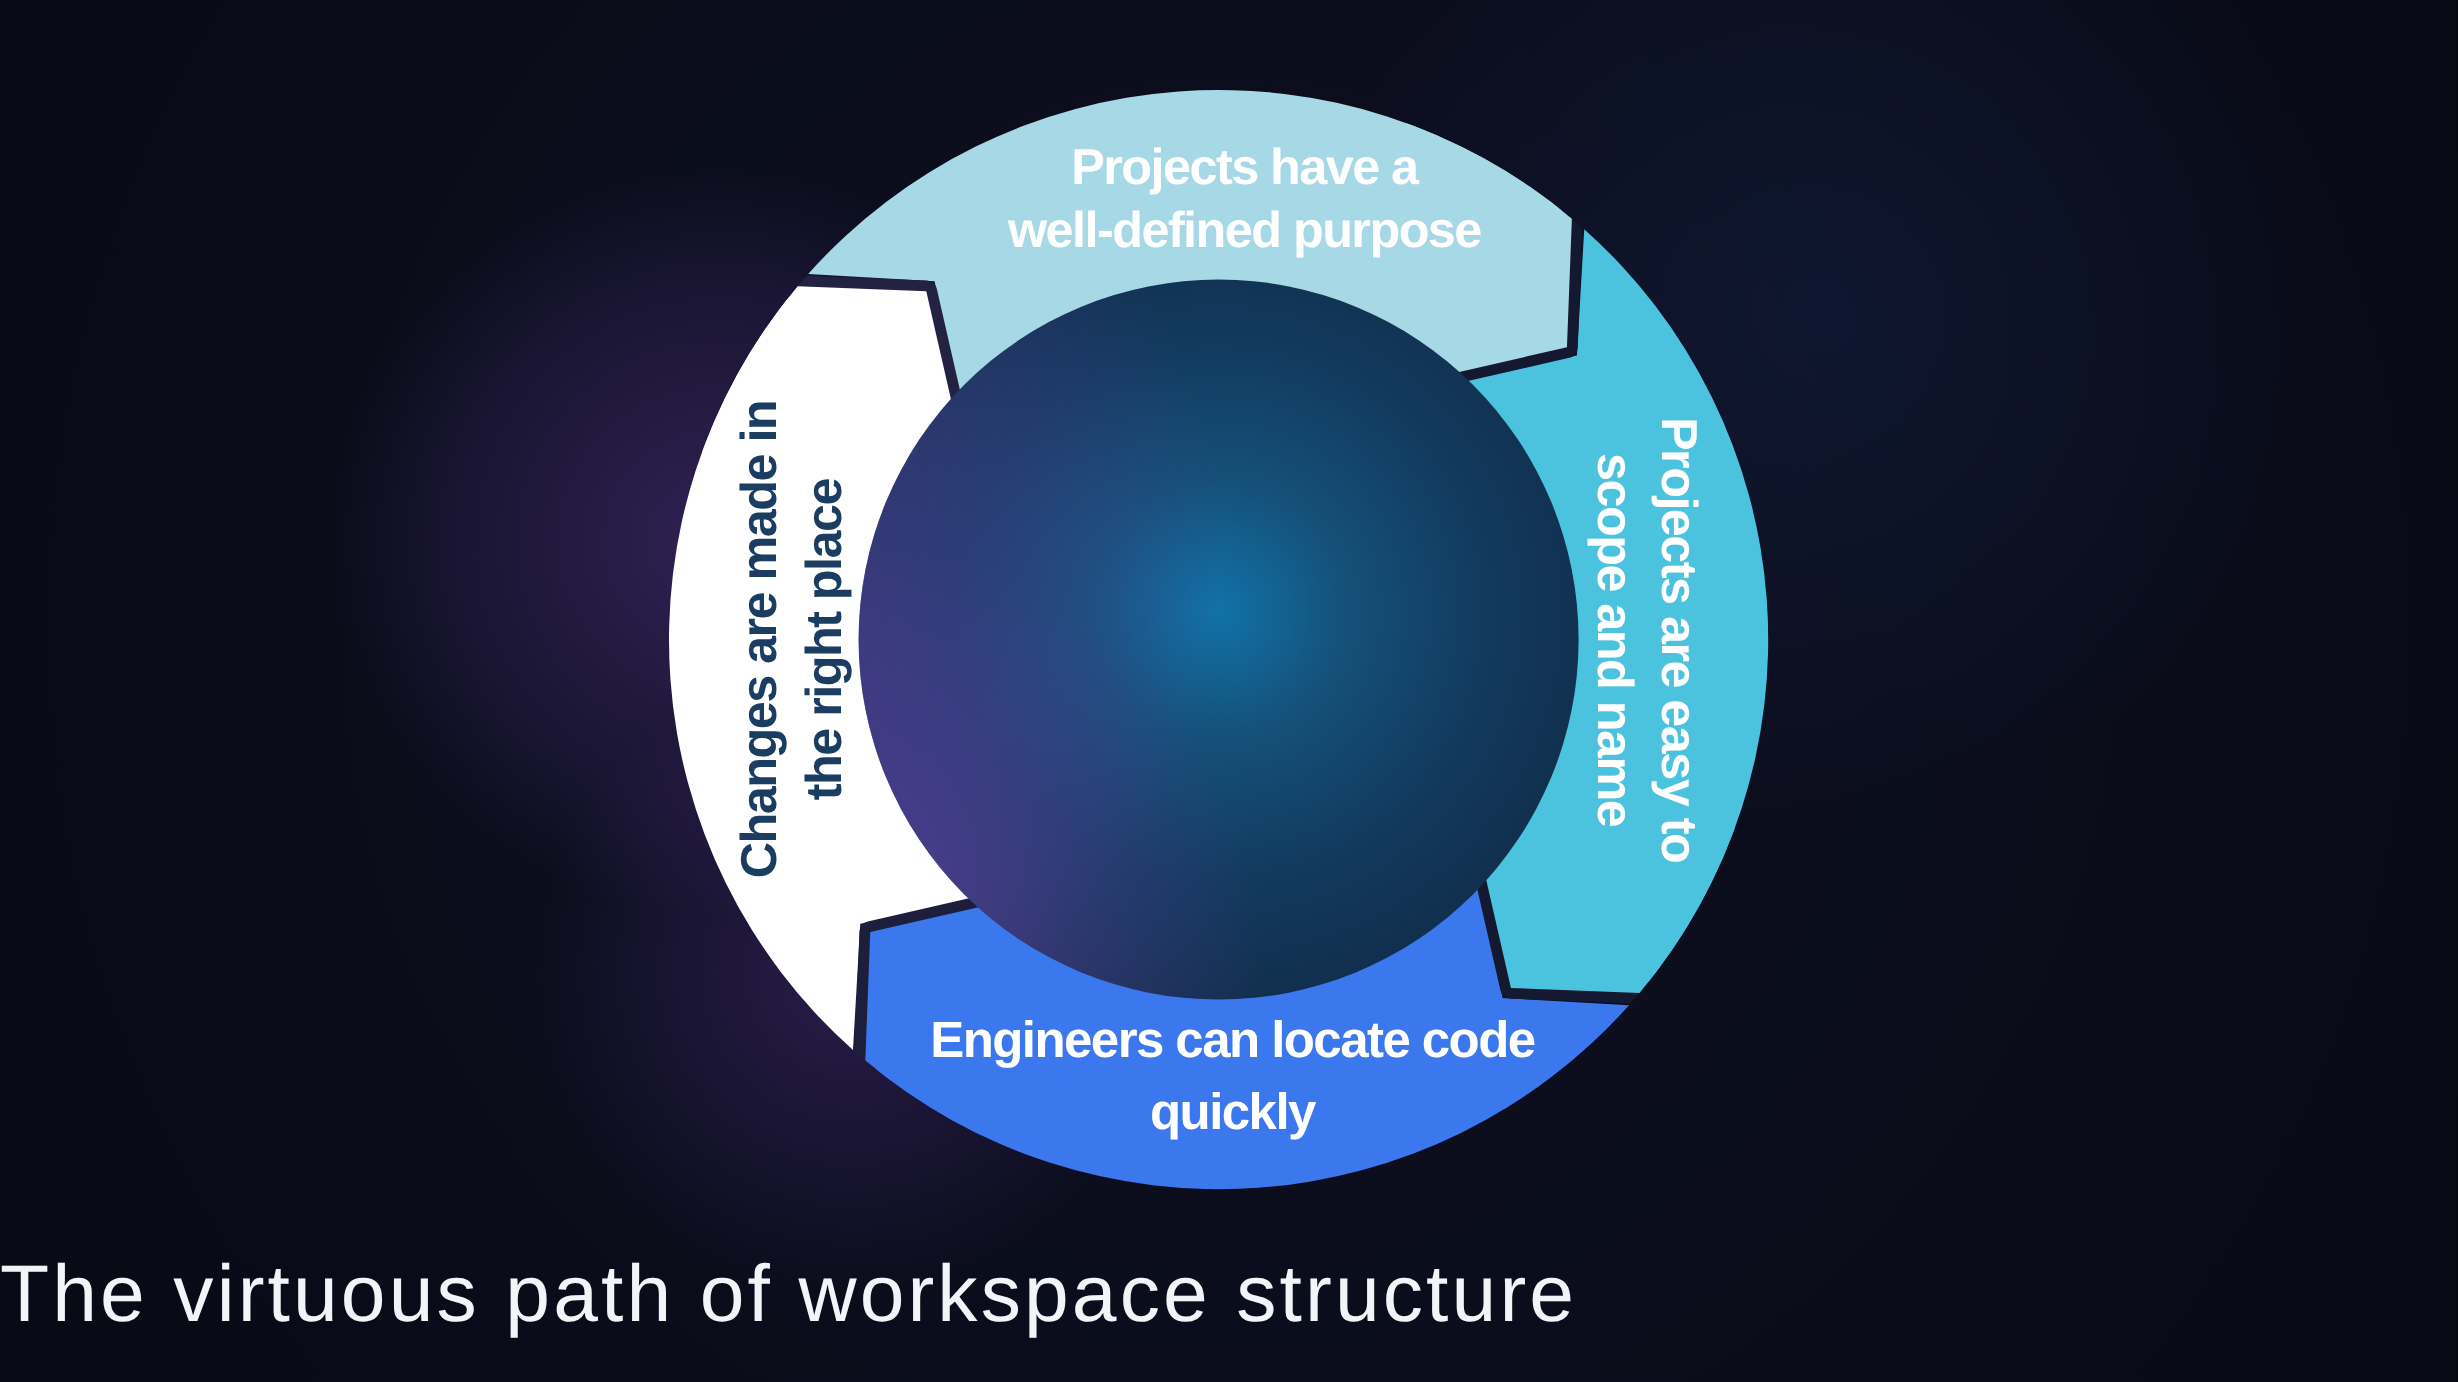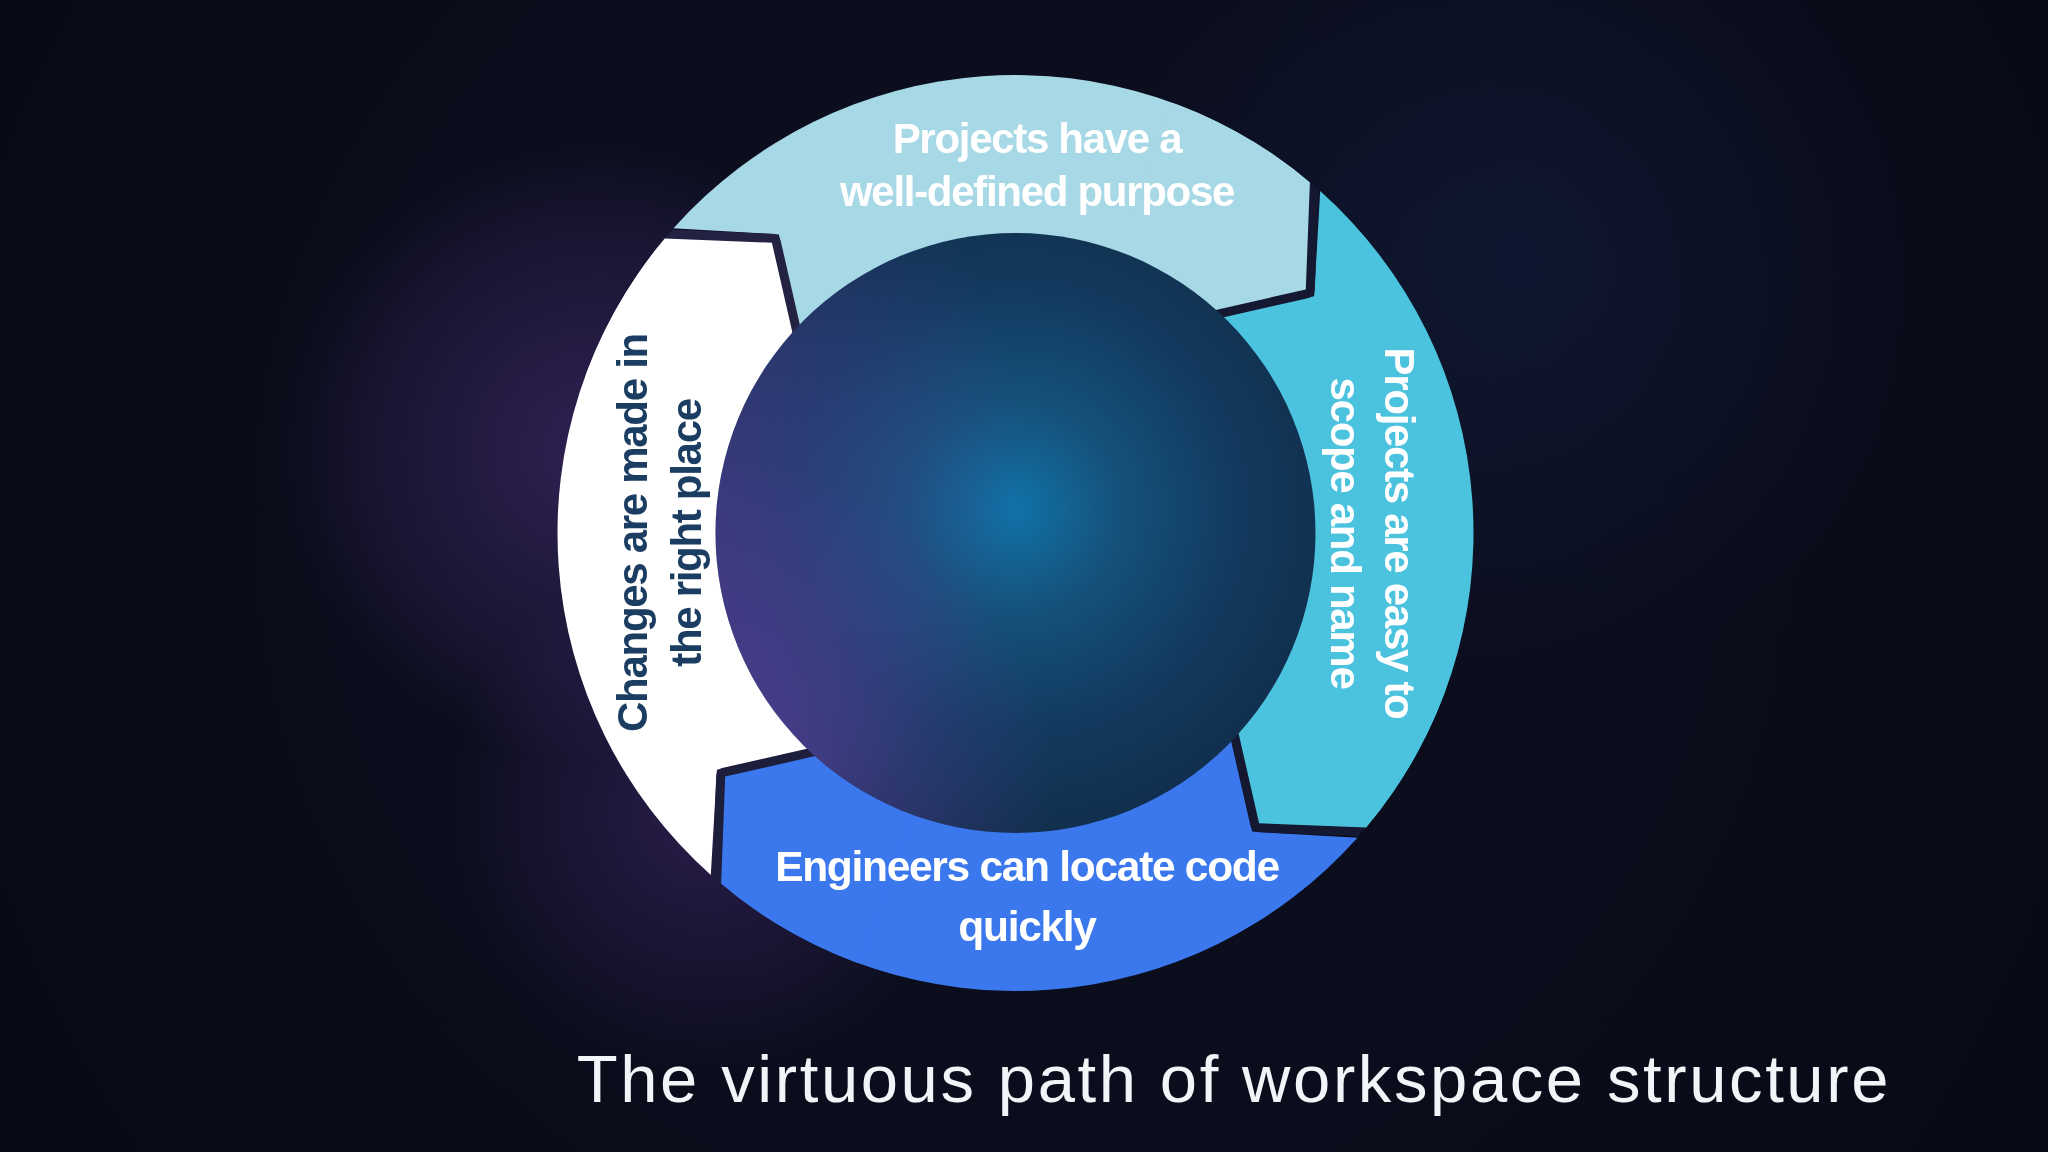--- a/index.html
+++ b/index.html
@@ -8,21 +8,21 @@
     font-family:"Liberation Sans","DejaVu Sans",sans-serif;
     background:
       radial-gradient(circle 400px at 590px 450px, rgba(116,70,186,0.34), rgba(116,70,186,0.13) 55%, rgba(116,70,186,0) 78%),
       radial-gradient(circle 330px at 705px 815px, rgba(108,62,176,0.30), rgba(108,62,176,0.10) 55%, rgba(108,62,176,0) 80%),
       radial-gradient(circle 600px at 1520px 260px, rgba(28,62,128,0.20), rgba(28,62,128,0) 70%),
       radial-gradient(circle 1400px at 1024px 520px, #0d1022 0%, #0a0c1a 55%, #070812 100%);
   }
   #diagram{position:absolute;left:0;top:0;}
   .band-label{font-weight:bold;letter-spacing:-1.3px;}
   #page-title{
-    position:absolute;left:0;top:1040px;width:1891px;text-align:right;
+    position:absolute;left:0;top:1040px;width:1891px;text-align:left;
     color:#f2f4f7;font-size:67px;font-weight:400;letter-spacing:2.6px;
   }
 </style>
 </head>
 <body>
 
 <div id="stage">
   <svg id="diagram" width="2048" height="1152" viewBox="0 0 2048 1152" xmlns="http://www.w3.org/2000/svg">
       <defs>
         <clipPath id="wedge0">

